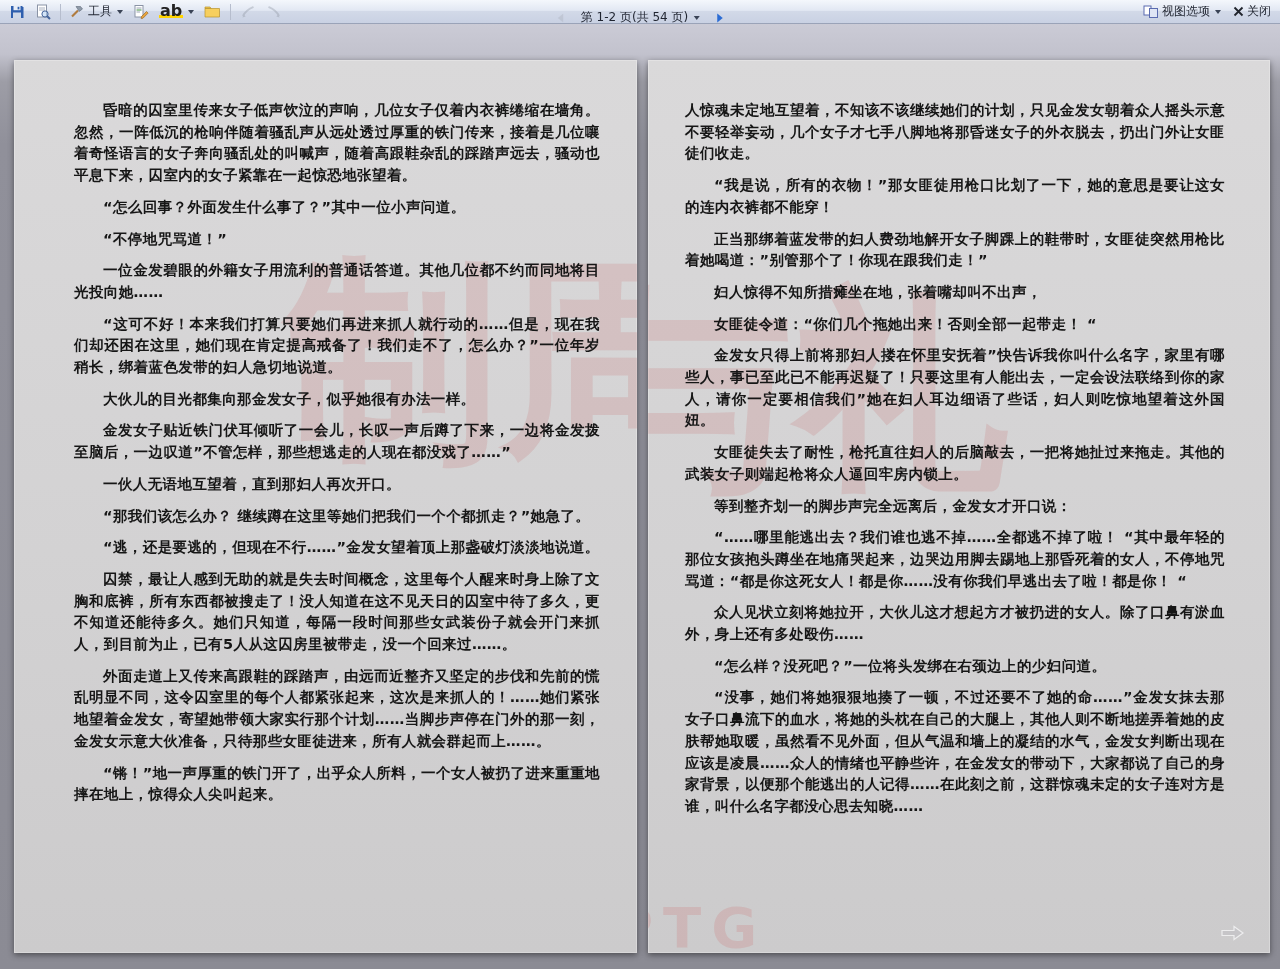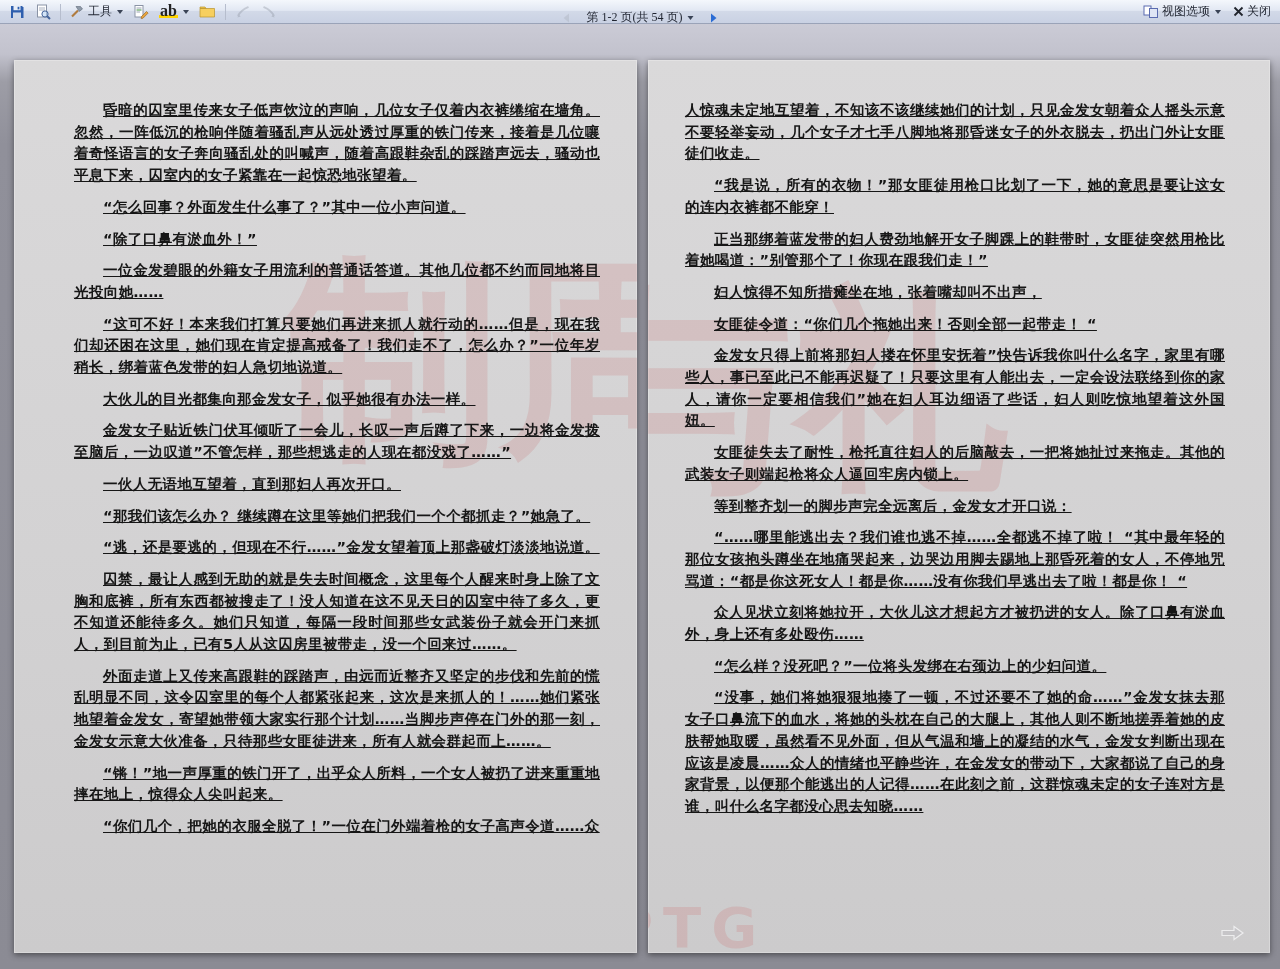--- a/index.html
+++ b/index.html
@@ -3,21 +3,21 @@
 <meta charset="utf-8">
 <style>
   * { margin:0; padding:0; box-sizing:border-box; }
   html,body { width:1280px; height:969px; overflow:hidden;
     font-family:"DejaVu Sans","Liberation Sans",sans-serif; }
 
   
   .toolbar {
     height:24px; display:flex; align-items:center; gap:2px; padding:0 5px;
     background:linear-gradient(180deg,#f4f7fc 0%,#e2e8f3 45%,#d2d9e8 50%,#c9d1e3 100%);
-    border-bottom:1px solid #9aa3b8; position:relative; font-size:12px; color:#1f2430;font-family:Liberation Serif, serif;
+    border-bottom:1px solid #9aa3b8; position:relative; font-size:12px; color:#1f2430;
   }
   .tbtn { display:flex; align-items:center; gap:3px; padding:2px 4px; border-radius:3px;
     height:20px; cursor:default; white-space:nowrap; }
   .tbtn.disabled { opacity:.38; }
   .sep { width:1px; height:16px; background:#b6bdcd; margin:0 3px; }
   .caret { width:0; height:0; border-left:3.5px solid transparent; border-right:3.5px solid transparent;
     border-top:4px solid #3a4356; margin-left:2px; }
   .hl-ab { font-size:16px; font-weight:bold; line-height:9px; color:#222; border-bottom:3px solid #ffd400; padding:0 1px; }
   .center-group { position:absolute; left:50%; transform:translateX(-50%); display:flex; align-items:center; gap:6px;margin-top:12px; }
   .right-group { position:absolute; right:5px; display:flex; align-items:center; gap:4px; }
@@ -26,21 +26,21 @@
   .main { position:relative; height:945px;
     background:linear-gradient(180deg,#cbcbd6 0px,#c2c2cd 30px,#9d9da6 58px,#90909a 120px,#8b8b94 100%); }
   .page { position:absolute; top:36px; height:893px; overflow:hidden;
     background:linear-gradient(180deg,#dad9da 0%,#d3d2d3 55%,#cccbcc 100%);
     box-shadow:0 2px 6px rgba(0,0,0,.45), inset 0 0 0 1px rgba(255,255,255,.25); }
   .page-left  { left:14px;  width:623px; padding:40px 37px 0 60px; }
   .page-right { left:648px; width:622px; padding:40px 45px 0 37px; }
 
   .page p { font-size:14.5px; line-height:21.7px; font-weight:bold; color:#161616;
     text-align:justify; text-indent:2em; margin-bottom:10px; letter-spacing:.4px;
-    font-family:"DejaVu Sans","Liberation Sans",sans-serif;text-decoration:underline; }
+    font-family:"DejaVu Sans","Liberation Sans",sans-serif; }
   .page p.cont { text-indent:0; }
 
   
   .wm { position:absolute; z-index:0; pointer-events:none;
     font-family:"DejaVu Serif","Liberation Serif",serif; font-weight:bold;
     color:rgba(195,75,75,.15); }
   .wm-glyphs { font-size:215px; line-height:.98; letter-spacing:0; }
   .wm-left  { right:-78px; top:195px; text-align:center; }
   .wm-right { left:-70px; top:225px; text-align:center; }
   .wm-letters { position:absolute; left:34px; top:610px; font-size:56px; letter-spacing:10px;
@@ -184,32 +184,31 @@
 
 <div class="main">
 
   <div class="page page-left">
     <div class="wm wm-left">
       <div class="wm-glyphs">制周</div>
     </div>
     <div class="page-content">
       <p>昏暗的囚室里传来女子低声饮泣的声响，几位女子仅着内衣裤绻缩在墙角。忽然，一阵低沉的枪响伴随着骚乱声从远处透过厚重的铁门传来，接着是几位嚷着奇怪语言的女子奔向骚乱处的叫喊声，随着高跟鞋杂乱的踩踏声远去，骚动也平息下来，囚室内的女子紧靠在一起惊恐地张望着。</p>
       <p>“怎么回事？外面发生什么事了？”其中一位小声问道。</p>
-      <p>“除了口鼻有淤血外！”</p>
+      <p>“不停地咒骂道！”</p>
       <p>一位金发碧眼的外籍女子用流利的普通话答道。其他几位都不约而同地将目光投向她……</p>
       <p>“这可不好！本来我们打算只要她们再进来抓人就行动的……但是，现在我们却还困在这里，她们现在肯定提高戒备了！我们走不了，怎么办？”一位年岁稍长，绑着蓝色发带的妇人急切地说道。</p>
       <p>大伙儿的目光都集向那金发女子，似乎她很有办法一样。</p>
       <p>金发女子贴近铁门伏耳倾听了一会儿，长叹一声后蹲了下来，一边将金发拨至脑后，一边叹道”不管怎样，那些想逃走的人现在都没戏了……”</p>
       <p>一伙人无语地互望着，直到那妇人再次开口。</p>
       <p>“那我们该怎么办？ 继续蹲在这里等她们把我们一个个都抓走？”她急了。</p>
       <p>“逃，还是要逃的，但现在不行……”金发女望着顶上那盏破灯淡淡地说道。</p>
       <p>囚禁，最让人感到无助的就是失去时间概念，这里每个人醒来时身上除了文胸和底裤，所有东西都被搜走了！没人知道在这不见天日的囚室中待了多久，更不知道还能待多久。她们只知道，每隔一段时间那些女武装份子就会开门来抓人，到目前为止，已有5人从这囚房里被带走，没一个回来过……。</p>
       <p>外面走道上又传来高跟鞋的踩踏声，由远而近整齐又坚定的步伐和先前的慌乱明显不同，这令囚室里的每个人都紧张起来，这次是来抓人的！……她们紧张地望着金发女，寄望她带领大家实行那个计划……当脚步声停在门外的那一刻，金发女示意大伙准备，只待那些女匪徒进来，所有人就会群起而上……。</p>
       <p>“锵！”地一声厚重的铁门开了，出乎众人所料，一个女人被扔了进来重重地摔在地上，惊得众人尖叫起来。</p>
-      <p>“你们几个，把她的衣服全脱了！”一位在门外端着枪的女子高声令道……众</p>
     </div>
   </div>
 
   <div class="page page-right">
     <div class="wm wm-right">
       <div class="wm-glyphs">与礼</div>
       <div class="wm-letters">PTG</div>
     </div>
     <div class="page-content">
       <p class="cont">人惊魂未定地互望着，不知该不该继续她们的计划，只见金发女朝着众人摇头示意不要轻举妄动，几个女子才七手八脚地将那昏迷女子的外衣脱去，扔出门外让女匪徒们收走。</p>

